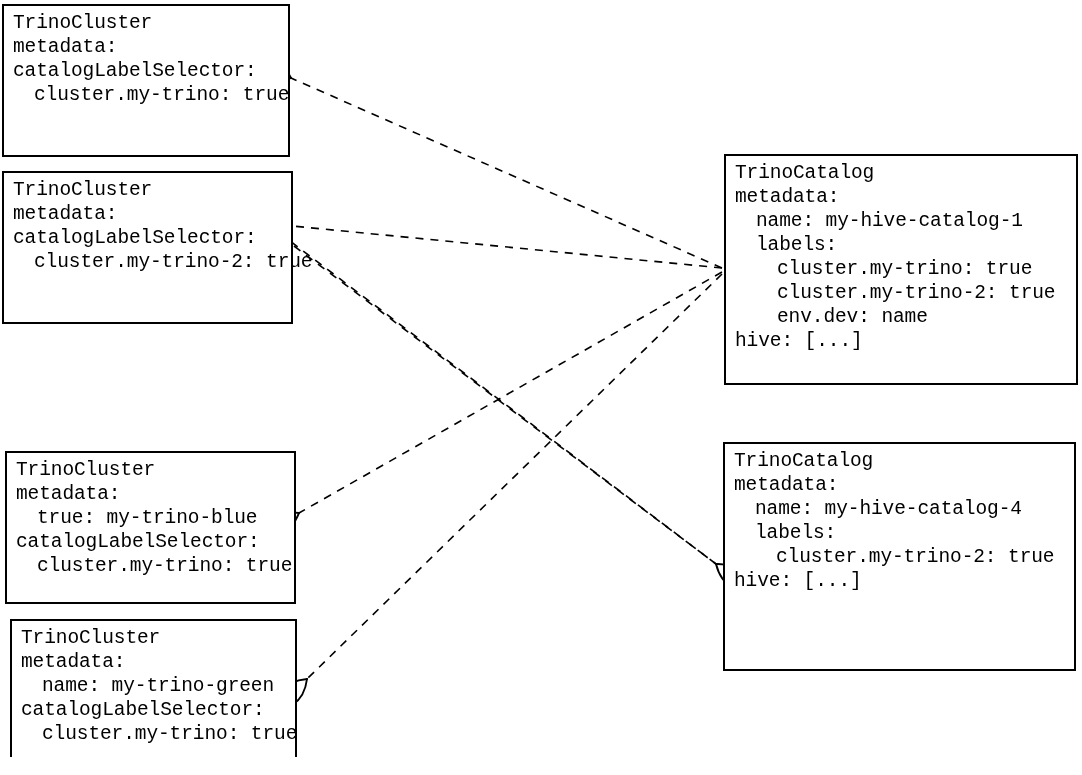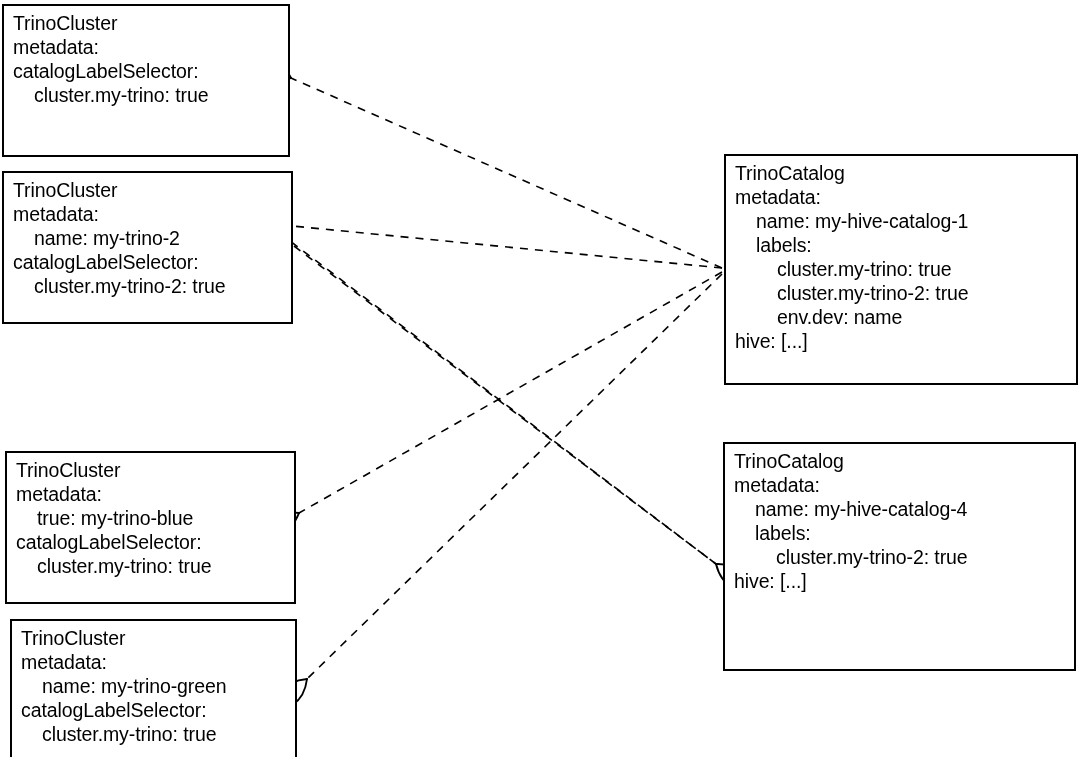--- a/index.html
+++ b/index.html
@@ -6,21 +6,21 @@
     margin: 0;
     padding: 0;
     background: #ffffff;
   }
   #canvas {
     position: relative;
     width: 1082px;
     height: 757px;
     background: #ffffff;
     overflow: hidden;
-    font-family: Liberation Sans, sans-serif;
+    font-family: Liberation Mono, monospace;
   }
   .node {
     position: absolute;
     box-sizing: border-box;
     border: 2px solid #000000;
     background: #ffffff;
     padding: 5px 8px 6px 9px;
     z-index: 2;
   }
   .line {
@@ -95,21 +95,20 @@
   <div id="node-layer">
       <div class="node" style="left: 2px; top: 4px; width: 288px; height: 153px; border-color: rgb(0, 0, 0);">
         <div class="line">TrinoCluster</div>
         <div class="line">metadata:</div>
         <div class="line">catalogLabelSelector:</div>
         <div class="line indent-1">cluster.my-trino: true</div>
       </div>
       <div class="node" style="left: 2px; top: 171px; width: 291px; height: 153px; border-color: rgb(0, 0, 0);">
         <div class="line">TrinoCluster</div>
         <div class="line">metadata:</div>
-        <div class="line indent-1">name: my-trino-2</div>
         <div class="line">catalogLabelSelector:</div>
         <div class="line indent-1">cluster.my-trino-2: true</div>
       </div>
       <div class="node" style="left: 5px; top: 451px; width: 291px; height: 153px; border-color: rgb(0, 0, 0);">
         <div class="line">TrinoCluster</div>
         <div class="line">metadata:</div>
         <div class="line indent-1">true: my-trino-blue</div>
         <div class="line">catalogLabelSelector:</div>
         <div class="line indent-1">cluster.my-trino: true</div>
       </div>

